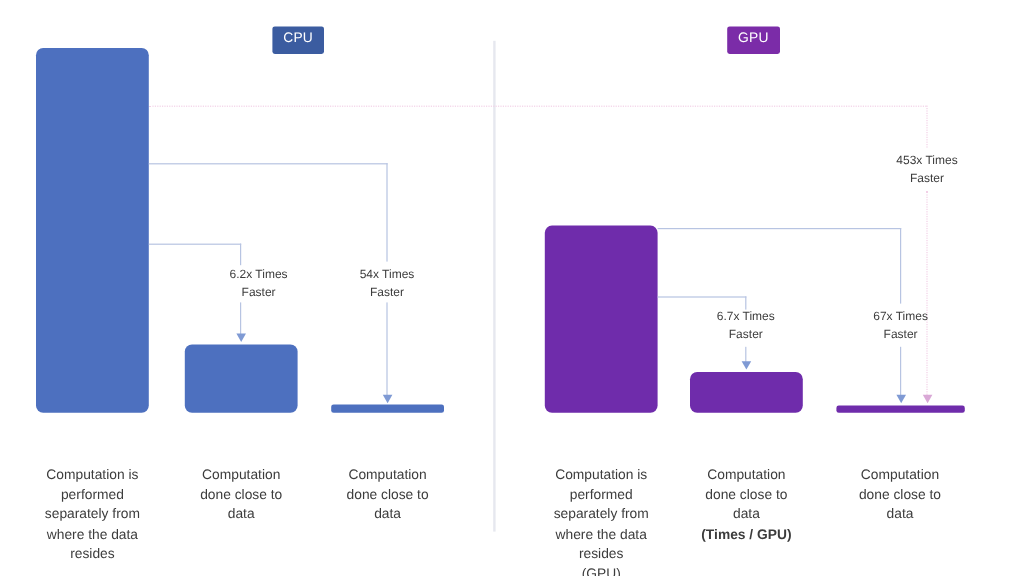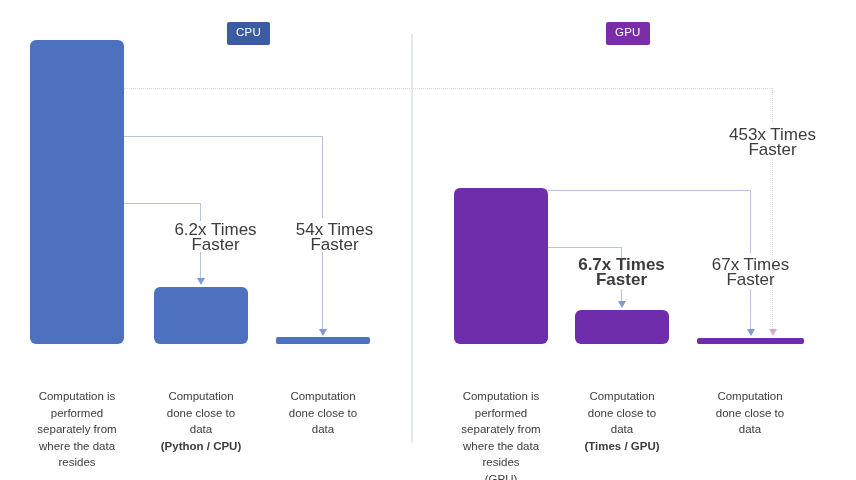--- a/index.html
+++ b/index.html
@@ -85,21 +85,21 @@
   }
   .dot-v {
     position: absolute;
     width: 0;
     border-left: 1.6px dotted #f2cfe6;
   }
 
   
   .anno {
     position: absolute;
-    font-size: 17px;
+    font-size: 10px;
     line-height: 15px;
     color: #3c3c3c;
     text-align: center;
     white-space: pre-line;
   }
 
   
   .cat {
     position: absolute;
     font-size: 11.5px;
@@ -150,45 +150,44 @@
   <div class="arrow" style="left:747px; top:329px;"></div>
 
   <div class="dot-h" style="left:124px; top:88px; width:648px;"></div>
   <div class="dot-v" style="left:772px; top:88px; height:35px;"></div>
   <div class="dot-v" style="left:772px; top:159px; height:172px;"></div>
   <div class="arrow pink" style="left:769px; top:329px;"></div>
 
   <div class="anno" style="left:166px; top:222px; width:99px;">6.2x Times
 Faster</div>
 
-  <div class="anno" style="left:285px; top:222px; width:99px;text-align:center;">54x Times
-Faster</div>
-
-  <div class="anno" style="left:572px; top:257px; width:99px;font-weight:bold;">6.7x Times
+  <div class="anno" style="left:273px; top:222px; width:99px;text-align:center;">54x Times
+Faster</div>
+
+  <div class="anno" style="left:572px; top:257px; width:99px;">6.7x Times
 Faster</div>
 
   <div class="anno" style="left:701px; top:257px; width:99px;">67x Times
 Faster</div>
 
   <div class="anno" style="left:723px; top:127px; width:99px;">453x Times
 Faster</div>
 
   <div class="cat" style="left:24px; top:360px; width:106px;">
     <div>Computation is</div>
     <div>performed</div>
     <div>separately from</div>
     <div>where the data</div>
     <div>resides</div>
   </div>
 
   <div class="cat" style="left:148px; top:360px; width:106px;">
     <div>Computation</div>
     <div>done close to</div>
     <div>data</div>
-    <div class="sub">(Python / CPU)</div>
   </div>
 
   <div class="cat" style="left:270px; top:360px; width:106px;">
     <div>Computation</div>
     <div>done close to</div>
     <div>data</div>
   </div>
 
   <div class="cat" style="left:448px; top:360px; width:106px;">
     <div>Computation is</div>

